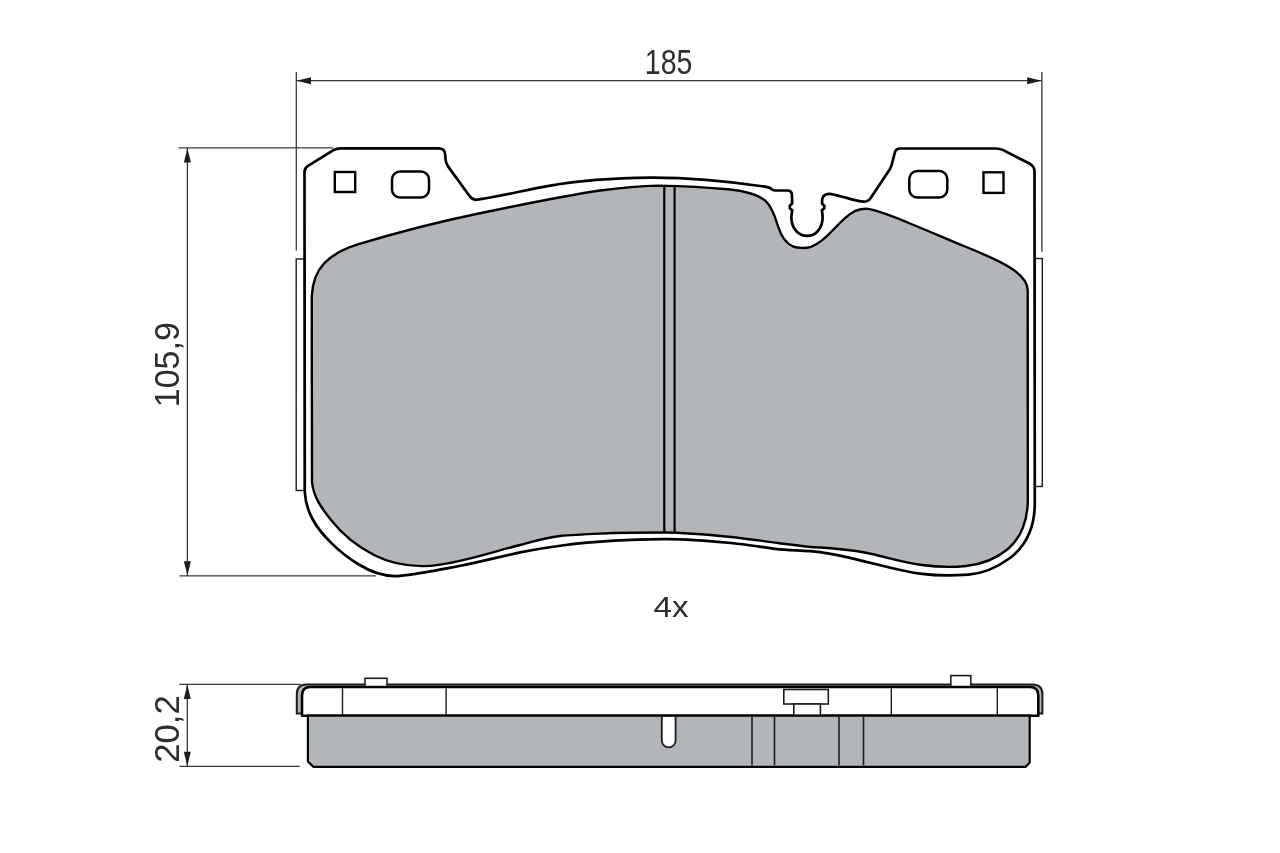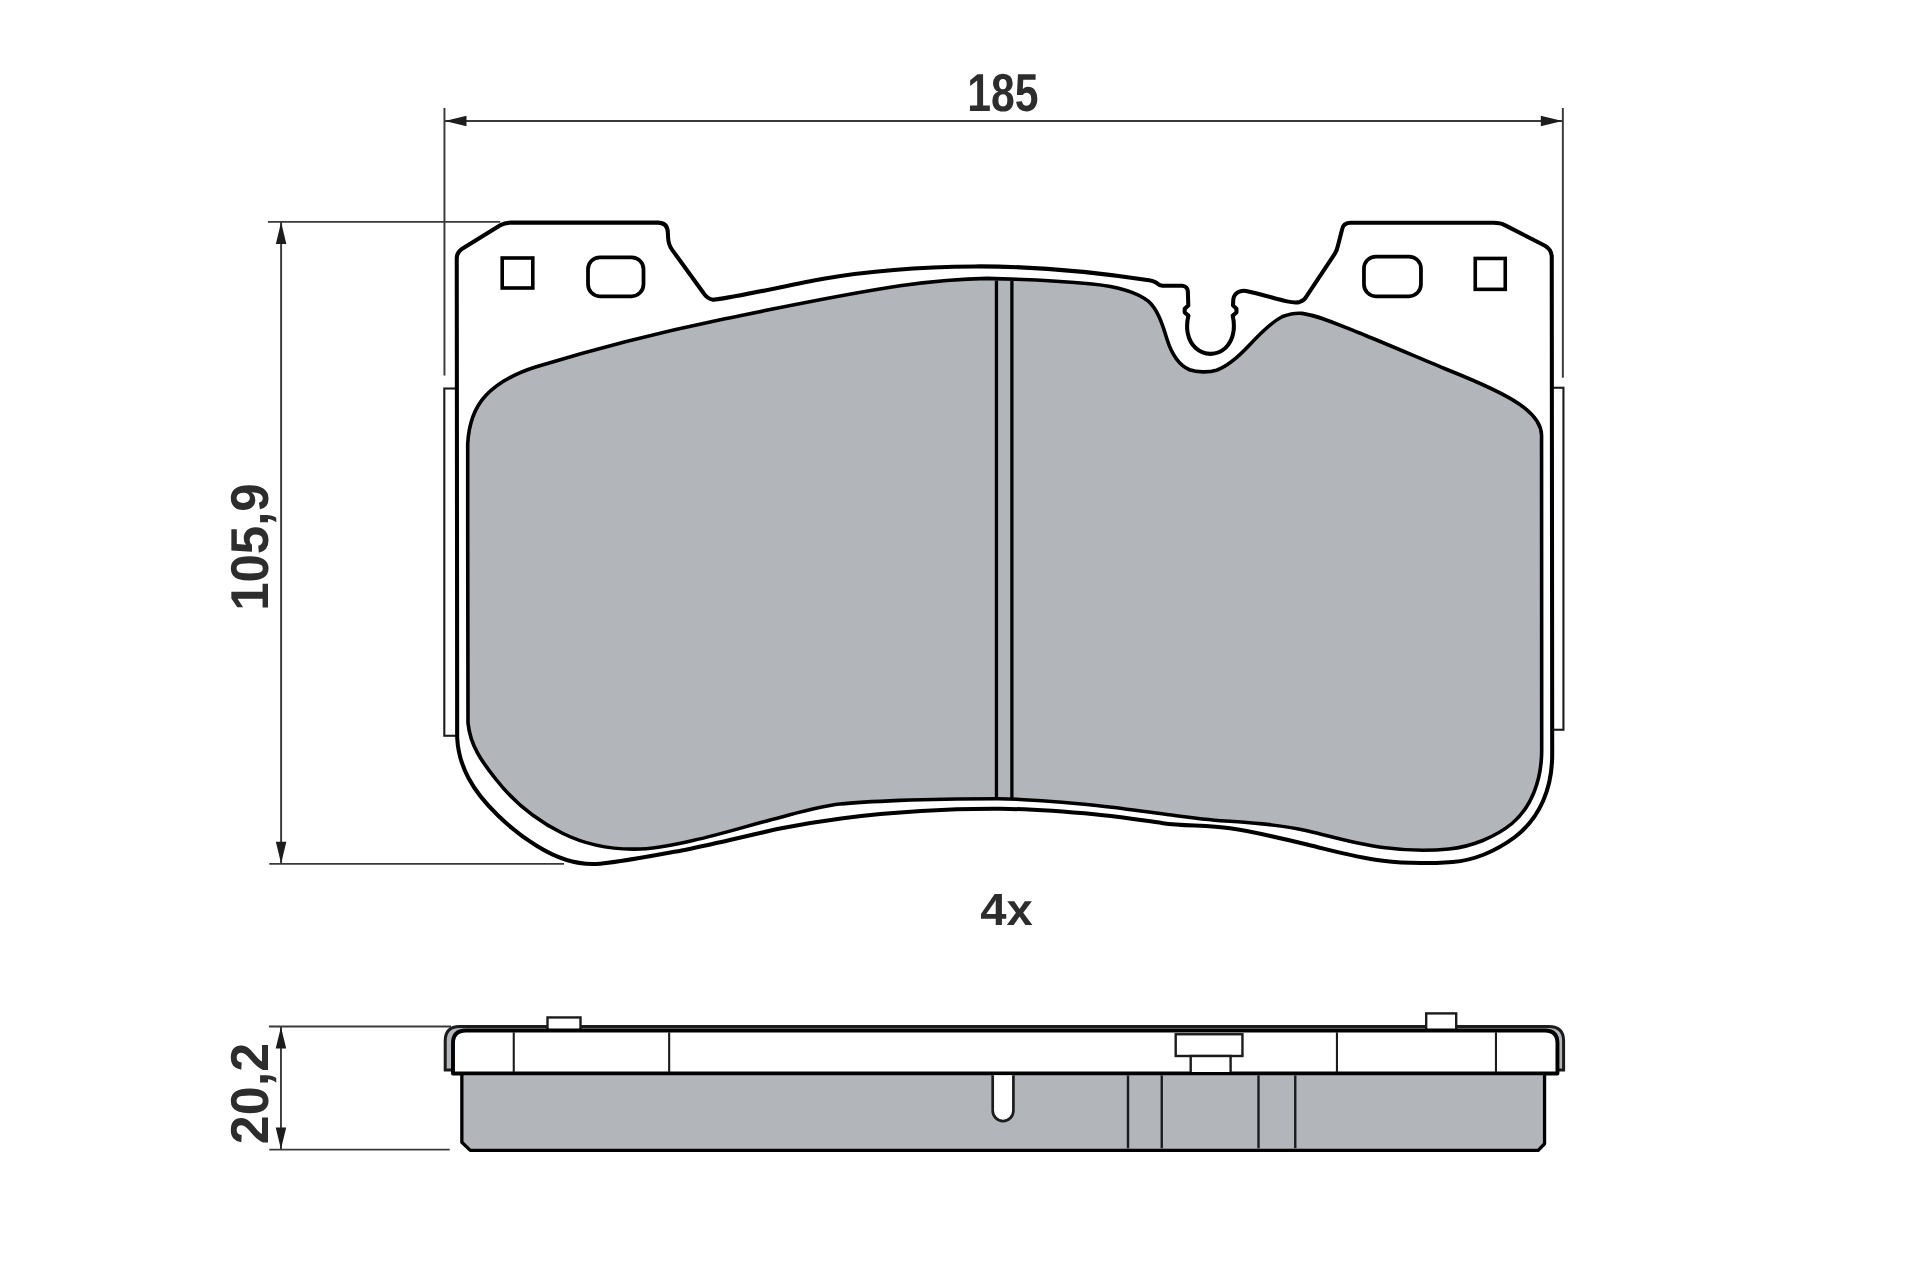--- a/index.html
+++ b/index.html
@@ -1,16 +1,16 @@
 <!DOCTYPE html>
 <html><head>
 <meta charset="utf-8">
 <style>
   html,body{margin:0;padding:0;background:#ffffff;}
-  .wrap{width:1280px;height:853px;background:#7dd3fc;overflow:hidden;font-weight:bold;}
+  .wrap{width:1280px;height:853px;background:#7dd3fc;overflow:hidden;}
   text{font-family:"Liberation Sans",sans-serif;fill:#2d2d2d;}
 </style>
 </head>
 <body>
 <div class="wrap">
 <svg width="1280" height="853" viewBox="0 0 1280 853" xmlns="http://www.w3.org/2000/svg">
 
   <rect x="0" y="0" width="1280" height="853" fill="#ffffff"></rect>
 
   <g stroke="#3a3a3a" stroke-width="1.3" fill="none">

